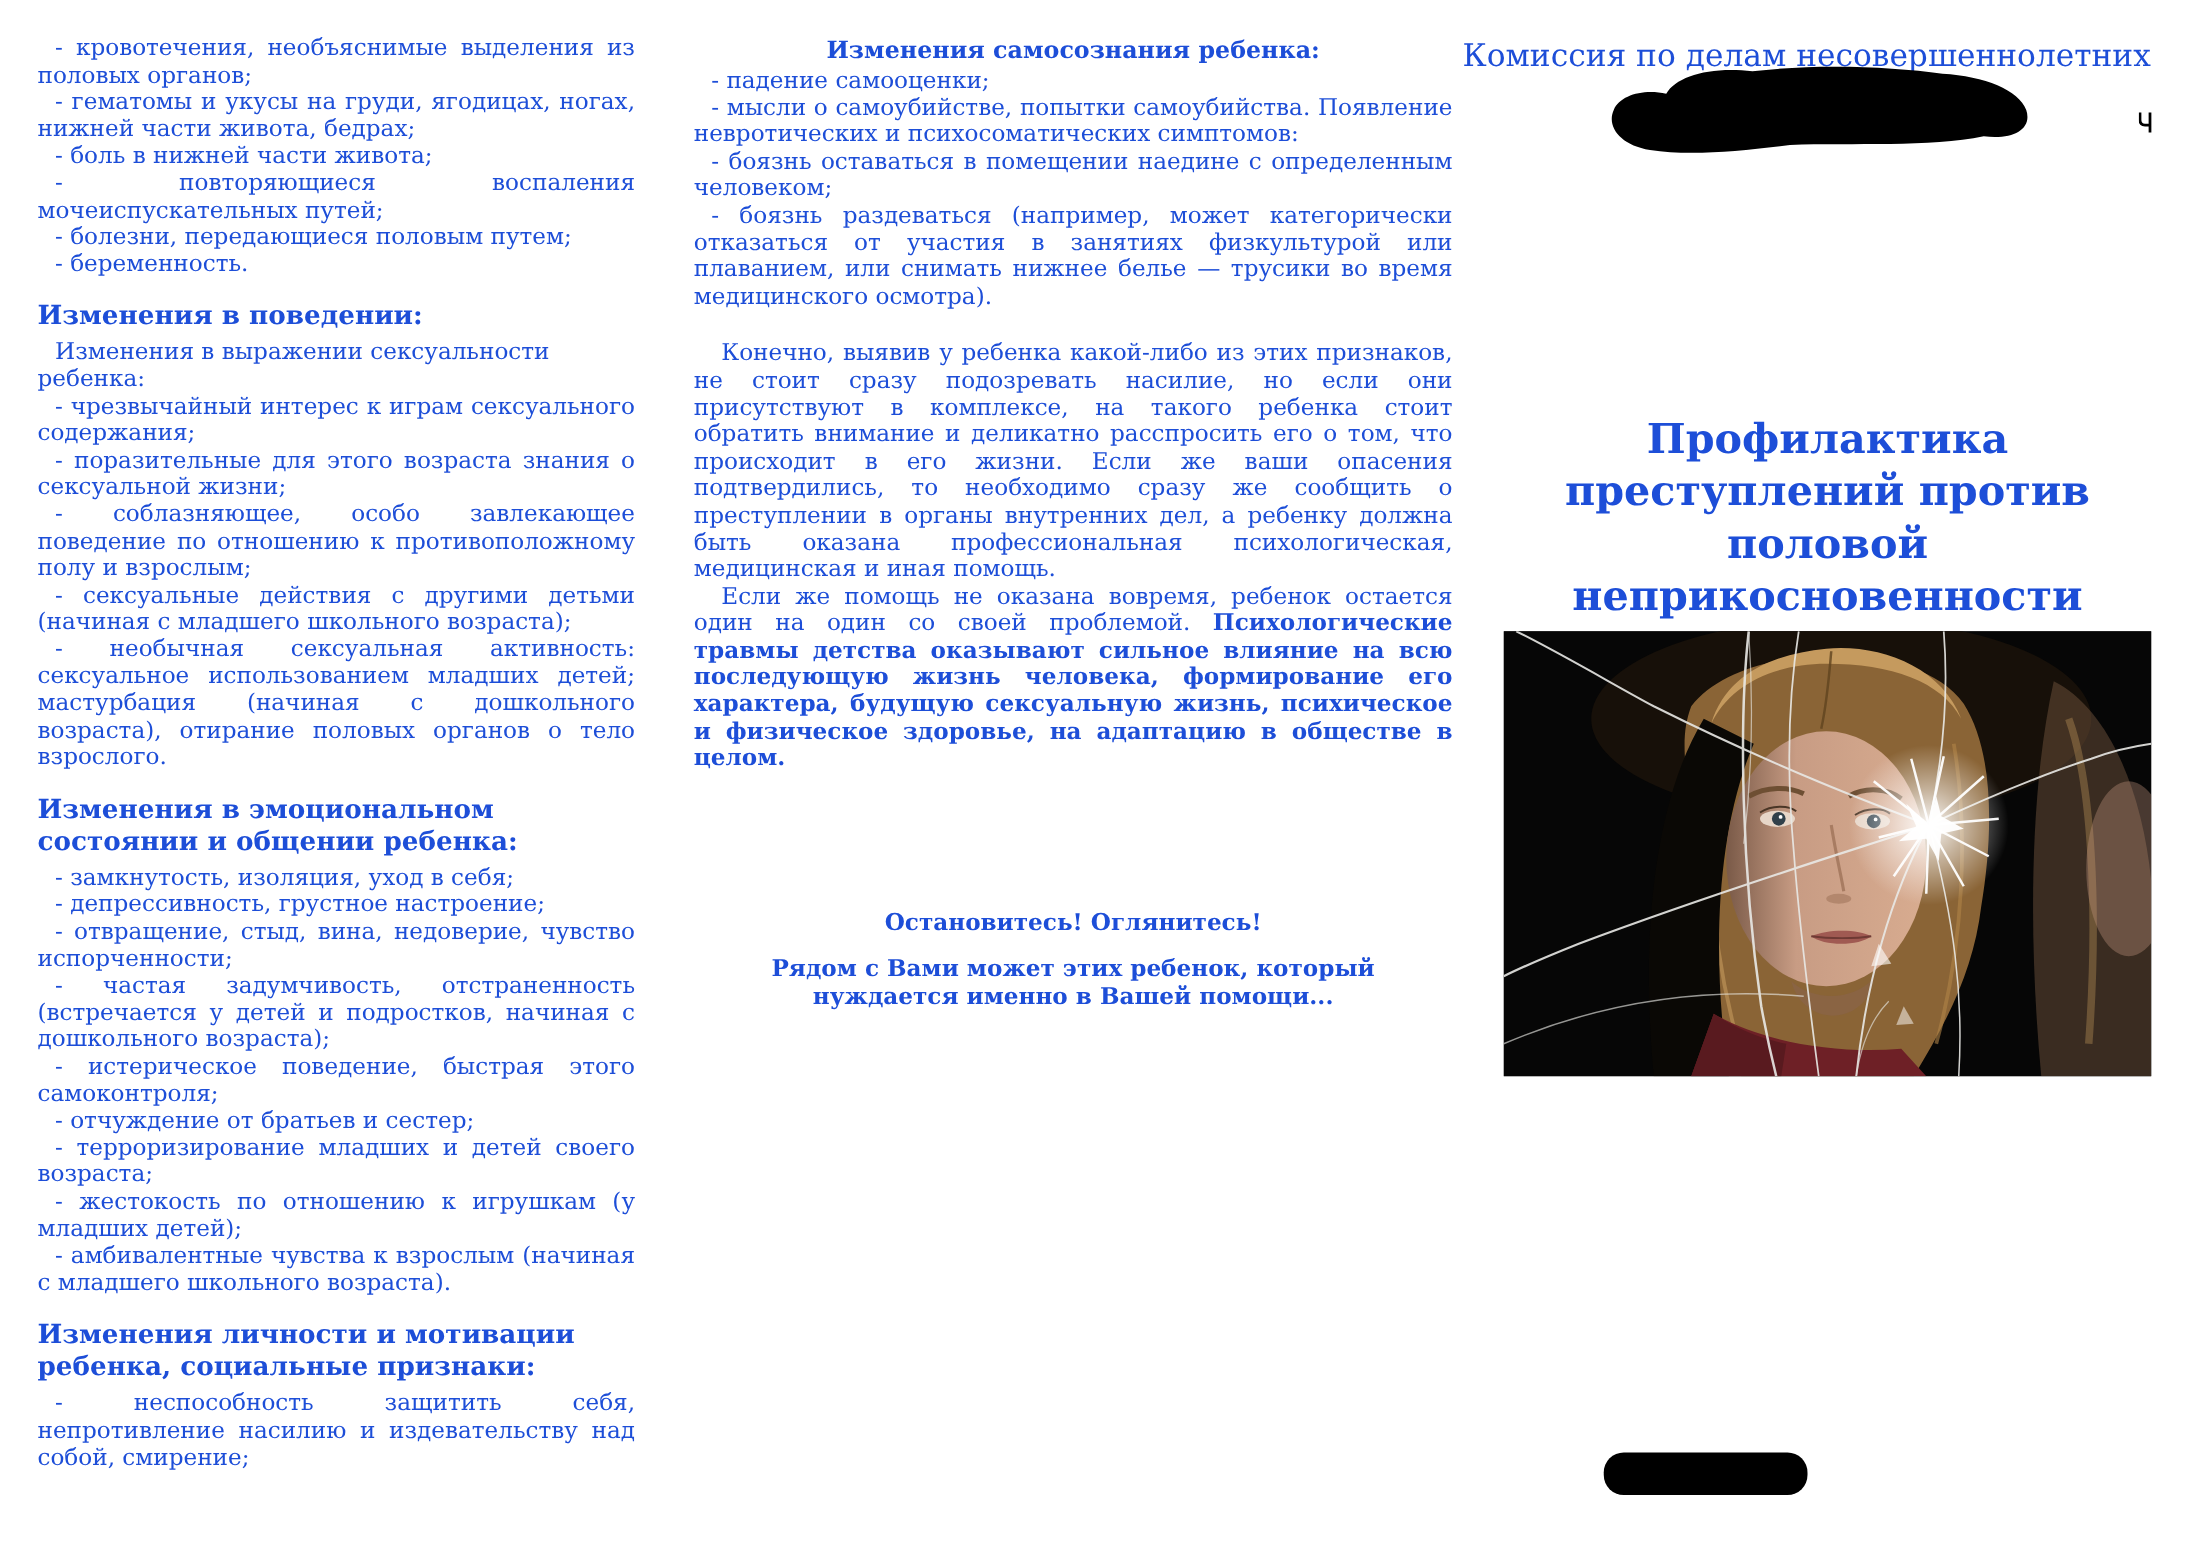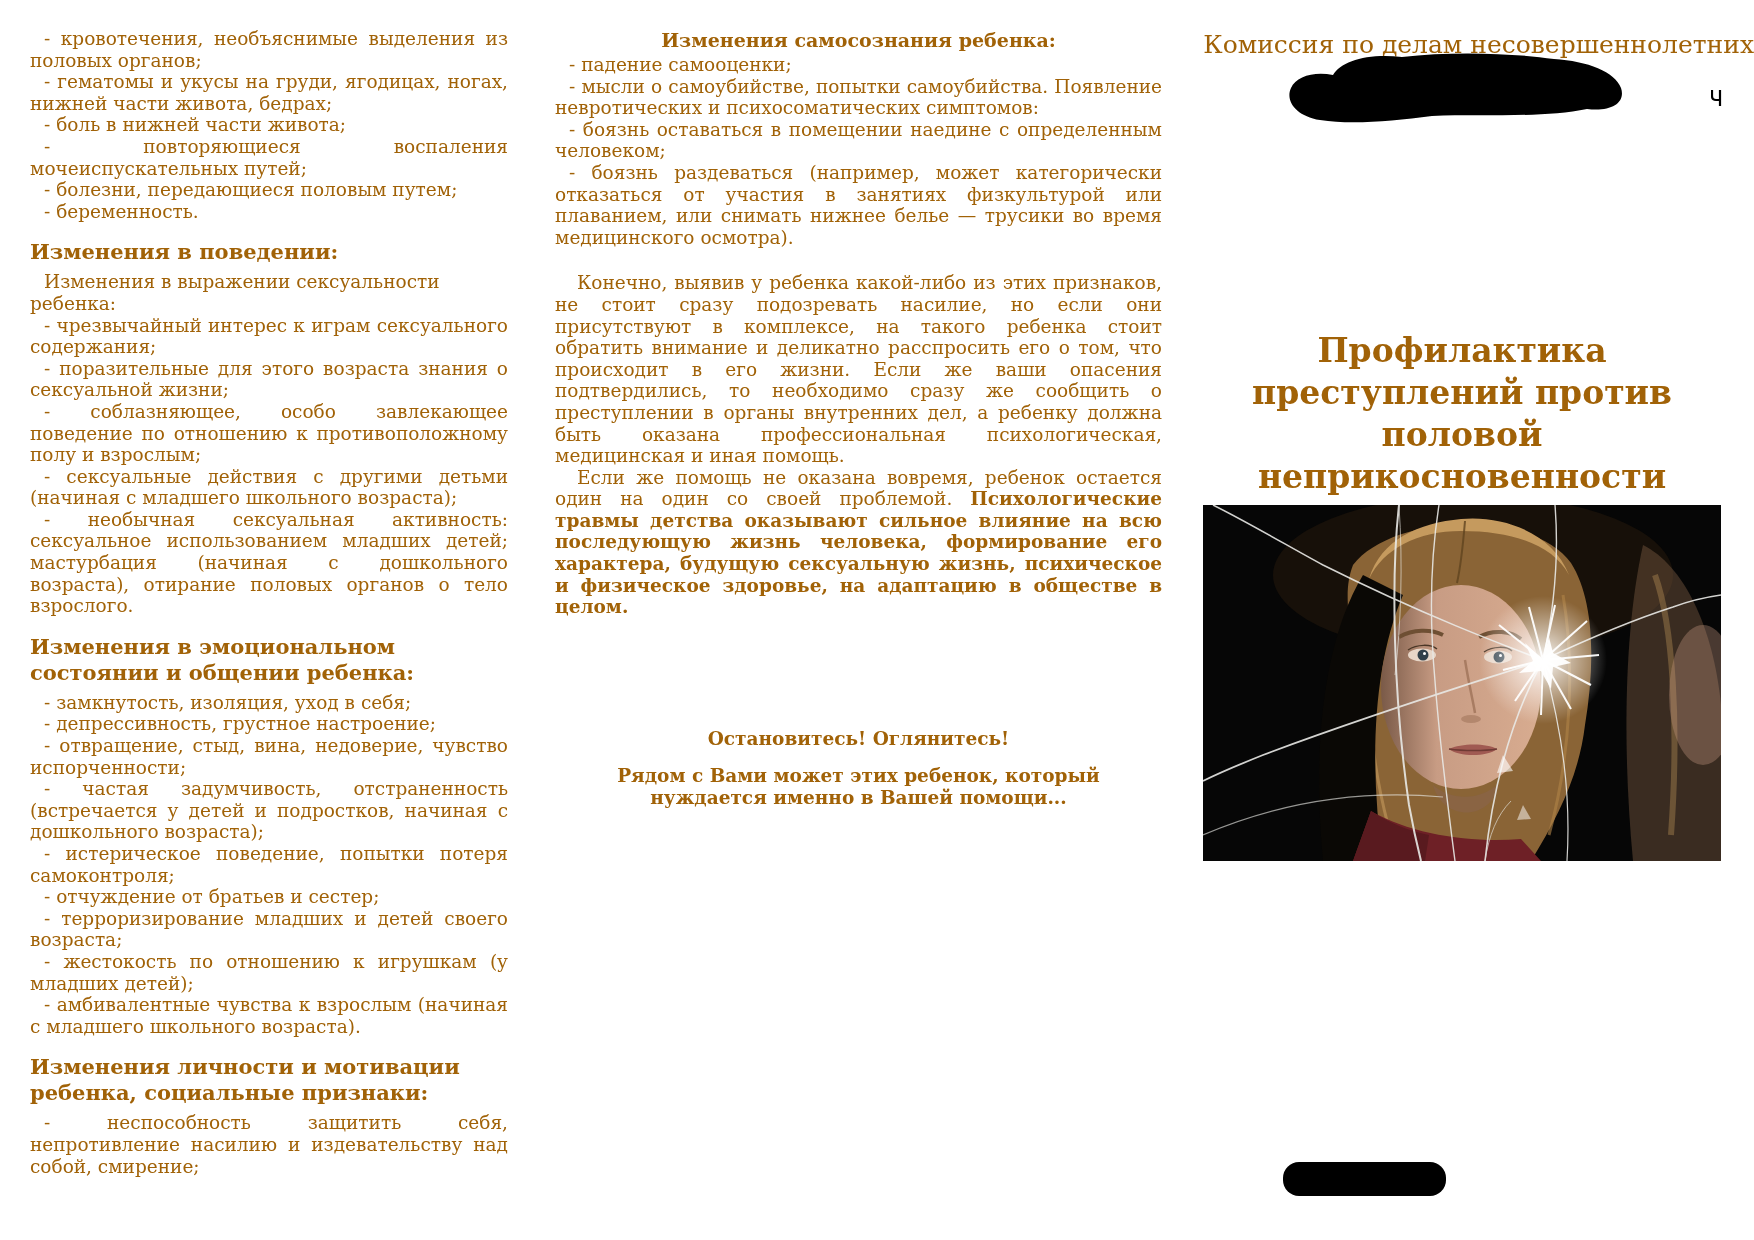--- a/index.html
+++ b/index.html
@@ -1,35 +1,35 @@
 <!DOCTYPE html>
 <html><head>
 <meta charset="utf-8">
 <style>
   html,body{margin:0;padding:0;background:#ffffff;}
   .page{
     position:relative;width:1754px;height:1240px;background:#ffffff;
-    font-family:"DejaVu Serif","Liberation Serif",serif;color:#a16207;overflow:hidden;
+    font-family:"DejaVu Serif","Liberation Serif",serif;color:#1d4ed8;overflow:hidden;
   }
   .col{position:absolute;top:28px;}
   .col-left{left:30px;width:478px;}
   .col-mid{left:555px;width:607px;}
   .col-right{left:1170px;top:0;width:584px;height:1240px;}
 
   .page p{font-size:18.5px;line-height:21.6px;}
   .item{margin:0;text-indent:14px;text-align:justify;}
   .sec-heading{font-size:21px;line-height:26px;text-align:left;margin:17px 0 6px;font-weight:bold;}
   .sec-subheading{margin:0;text-indent:14px;}
   .mid-heading{font-size:19px;line-height:24px;text-align:center;margin:0 0 2px;font-weight:bold;}
   .para{margin:0;text-indent:22px;text-align:justify;}
   .para-first{margin-top:24px;}
   .callout1{margin:110px 0 0;text-align:center;font-weight:bold;font-size:26px;line-height:32px;}
   .callout2{margin:16px auto 0;width:600px;text-align:center;font-weight:bold;font-size:26px;line-height:33px;}
 
-  .rc-header{margin:0;padding-top:30px;text-align:right;font-size:25px;line-height:30px;font-weight:normal;}
+  .rc-header{margin:0;padding-top:30px;text-align:left;font-size:25px;line-height:30px;font-weight:normal;}
   .redaction-blob{position:absolute;left:112px;top:48px;width:350px;height:80px;}
   .stray-mark{position:absolute;left:541px;top:88px;width:12px;height:20px;}
   .rc-title{position:absolute;top:330px;left:18px;width:548px;margin:0;text-align:center;font-weight:bold;font-size:33px;line-height:42px;}
   .photo-frame{position:absolute;top:505px;left:33px;width:518px;height:356px;background:#060606;}
   .photo-frame svg{display:block;}
   .bottom-bar{position:absolute;left:113px;top:1162px;width:163px;height:34px;background:#000;border-radius:16px;}
 </style>
 </head>
 <body>
 
@@ -54,21 +54,21 @@
         <p class="item">- сексуальные действия с другими детьми (начиная с младшего школьного возраста);</p>
         <p class="item">- необычная сексуальная активность: сексуальное использованием младших детей; мастурбация (начиная с дошкольного возраста), отирание половых органов о тело взрослого.</p>
       </div>
 
     <h2 class="sec-heading">Изменения в эмоциональном состоянии и общении ребенка:</h2>
     <div>
         <p class="item">- замкнутость, изоляция, уход в себя;</p>
         <p class="item">- депрессивность, грустное настроение;</p>
         <p class="item">- отвращение, стыд, вина, недоверие, чувство испорченности;</p>
         <p class="item">- частая задумчивость, отстраненность (встречается у детей и подростков, начиная с дошкольного возраста);</p>
-        <p class="item">- истерическое поведение, попытки потеря самоконтроля;</p>
+        <p class="item">- истерическое поведение, быстрая этого самоконтроля;</p>
         <p class="item">- отчуждение от братьев и сестер;</p>
         <p class="item">- терроризирование младших и детей своего возраста;</p>
         <p class="item">- жестокость по отношению к игрушкам (у младших детей);</p>
         <p class="item">- амбивалентные чувства к взрослым (начиная с младшего школьного возраста).</p>
       </div>
 
     <h2 class="sec-heading">Изменения личности и мотивации ребенка, социальные признаки:</h2>
     <div>
         <p class="item">- неспособность защитить себя, непротивление насилию и издевательству над собой, смирение;</p>
       </div>

